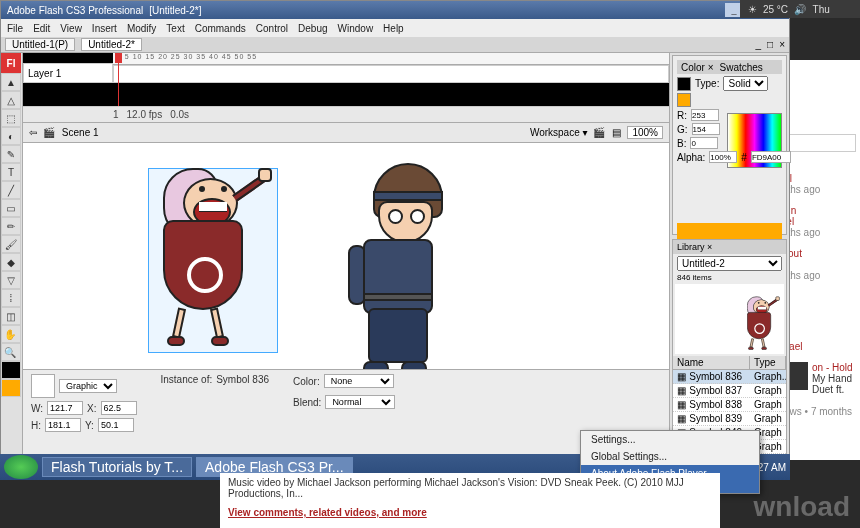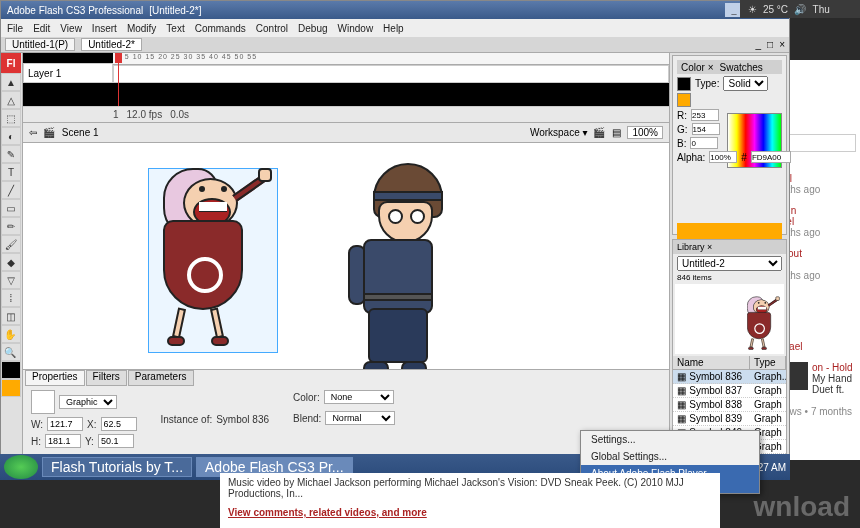--- a/index.html
+++ b/index.html
@@ -252,45 +252,40 @@
           <div class="arm"></div>
           <div class="body"></div>
             <div class="belt"></div>
           <div class="legs"></div>
           <div class="shoe l"></div>
             <div class="shoe r"></div>
         </div>
       </div>
 
       <div class="properties">
-        <div class="prop-tabs">
-          <div class="ptab active">Properties</div>
-          <div class="ptab">Filters</div>
-          <div class="ptab">Parameters</div>
-        </div>
         <div class="prop-body">
           <div style="display:flex;flex-direction:column;gap:3px">
             <div class="field">
               <div style="width:24px;height:24px;border:1px solid #aaa;background:#fff"></div>
               <select><option>Graphic</option></select>
             </div>
             <div class="field">
                 <span>W:</span>
                 <input style="width: 36px;" value="121.7">
                 <span>X:</span>
                 <input style="width: 36px;" value="62.5">
               </div>
             <div class="field">
                 <span>H:</span>
                 <input style="width: 36px;" value="181.1">
                 <span>Y:</span>
                 <input style="width: 36px;" value="50.1">
               </div>
           </div>
-          <div style="display:flex;gap:3px">
+          <div style="display:flex;flex-direction:column;gap:3px">
             <div class="field">
                 <span>Instance of:</span>
                 <span>Symbol 836</span>
               </div>
           </div>
           <div style="display:flex;flex-direction:column;gap:3px">
             <div class="field">
                 <span>Color:</span>
                 <select style="width:70px"><option>None</option></select>
               </div>

